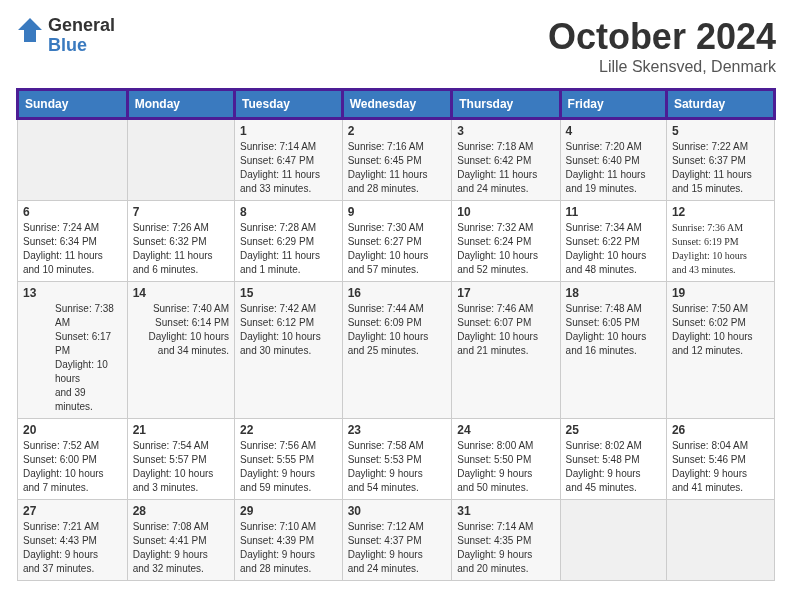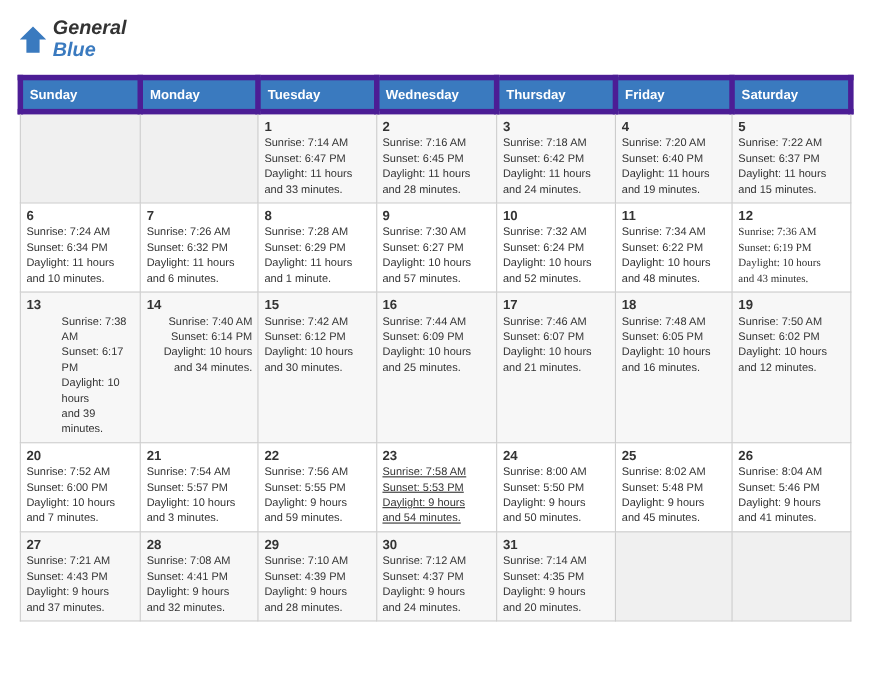--- a/index.html
+++ b/index.html
@@ -11,22 +11,21 @@
       padding: 16px;
     }
     .header {
       display: flex;
       justify-content: space-between;
       align-items: flex-start;
       margin-bottom: 12px;
     }
     .logo {
       display: flex;
-      align-items: center;
-      font-style: italic;
+      align-items: flex-start;
     }
     .logo-text {
       display: flex;
       flex-direction: column;
       line-height: 1.1;
     }
     .logo-general {
       font-size: 18px;
       font-weight: bold;
       color: #333;
@@ -59,21 +58,21 @@
       border-collapse: collapse;
       font-size: 11px;
     }
     thead tr th {
       background-color: #3a7abf;
       color: #fff;
       text-align: left;
       padding: 6px 6px;
       font-size: 12px;
       font-weight: bold;
-      border: 5px solid #4c1d95;
+      border: 3px solid #4c1d95;
     }
     tbody tr td {
       border: 1px solid #ccc;
       vertical-align: top;
       padding: 4px 5px;
       height: 78px;
       width: 113px;
       color: #333;
     }
     tbody tr:nth-child(odd) td {
@@ -103,20 +102,24 @@
 <div class="header">
   <div class="logo">
     <svg class="logo-icon" viewBox="0 0 28 28">
       <polygon points="14,2 26,14 20,14 20,26 8,26 8,14 2,14" fill="#3a7abf"></polygon>
     </svg>
     <div class="logo-text">
       <span class="logo-general">General</span>
       <span class="logo-blue">Blue</span>
     </div>
   </div>
+  <div class="title-block">
+    <h1>October 2024</h1>
+    <h2>Lille Skensved, Denmark</h2>
+  </div>
 </div>
 
 <table>
   <thead>
     <tr>
     <th>Sunday</th>
         <th>Monday</th>
         <th>Tuesday</th>
         <th>Wednesday</th>
         <th>Thursday</th>
@@ -283,21 +286,21 @@
         </td>
         <td>
           <span class="day-num">22</span>
           <div class="day-data" style="white-space: pre-line;">Sunrise: 7:56 AM
 Sunset: 5:55 PM
 Daylight: 9 hours
 and 59 minutes.</div>
         </td>
         <td>
           <span class="day-num">23</span>
-          <div class="day-data" style="white-space: pre-line; text-decoration: underline;">Sunrise: 7:58 AM
+          <div class="day-data" style="white-space: pre-line;">Sunrise: 7:58 AM
 Sunset: 5:53 PM
 Daylight: 9 hours
 and 54 minutes.</div>
         </td>
         <td>
           <span class="day-num">24</span>
           <div class="day-data" style="white-space: pre-line;">Sunrise: 8:00 AM
 Sunset: 5:50 PM
 Daylight: 9 hours
 and 50 minutes.</div>

